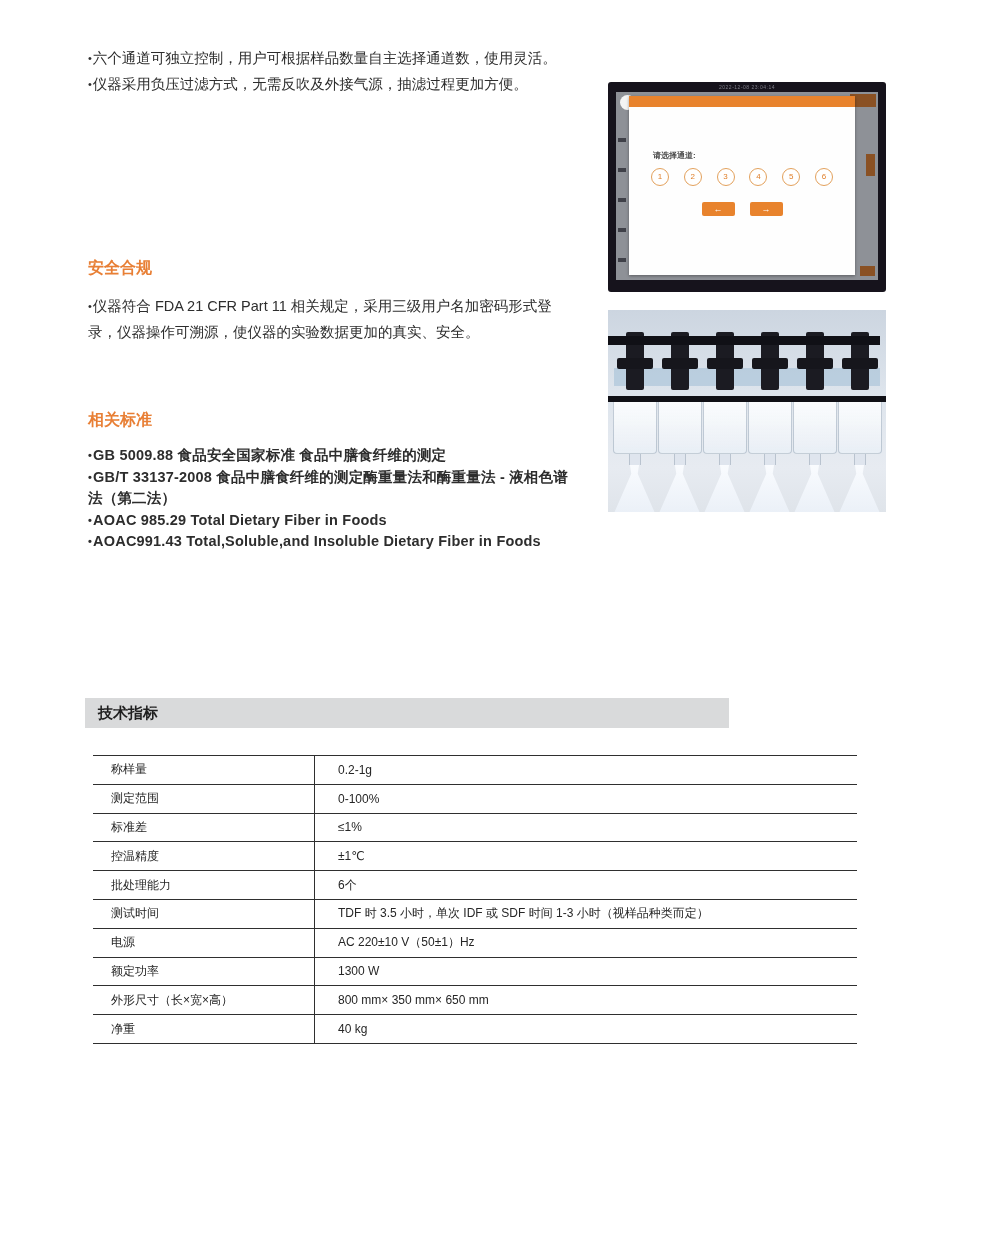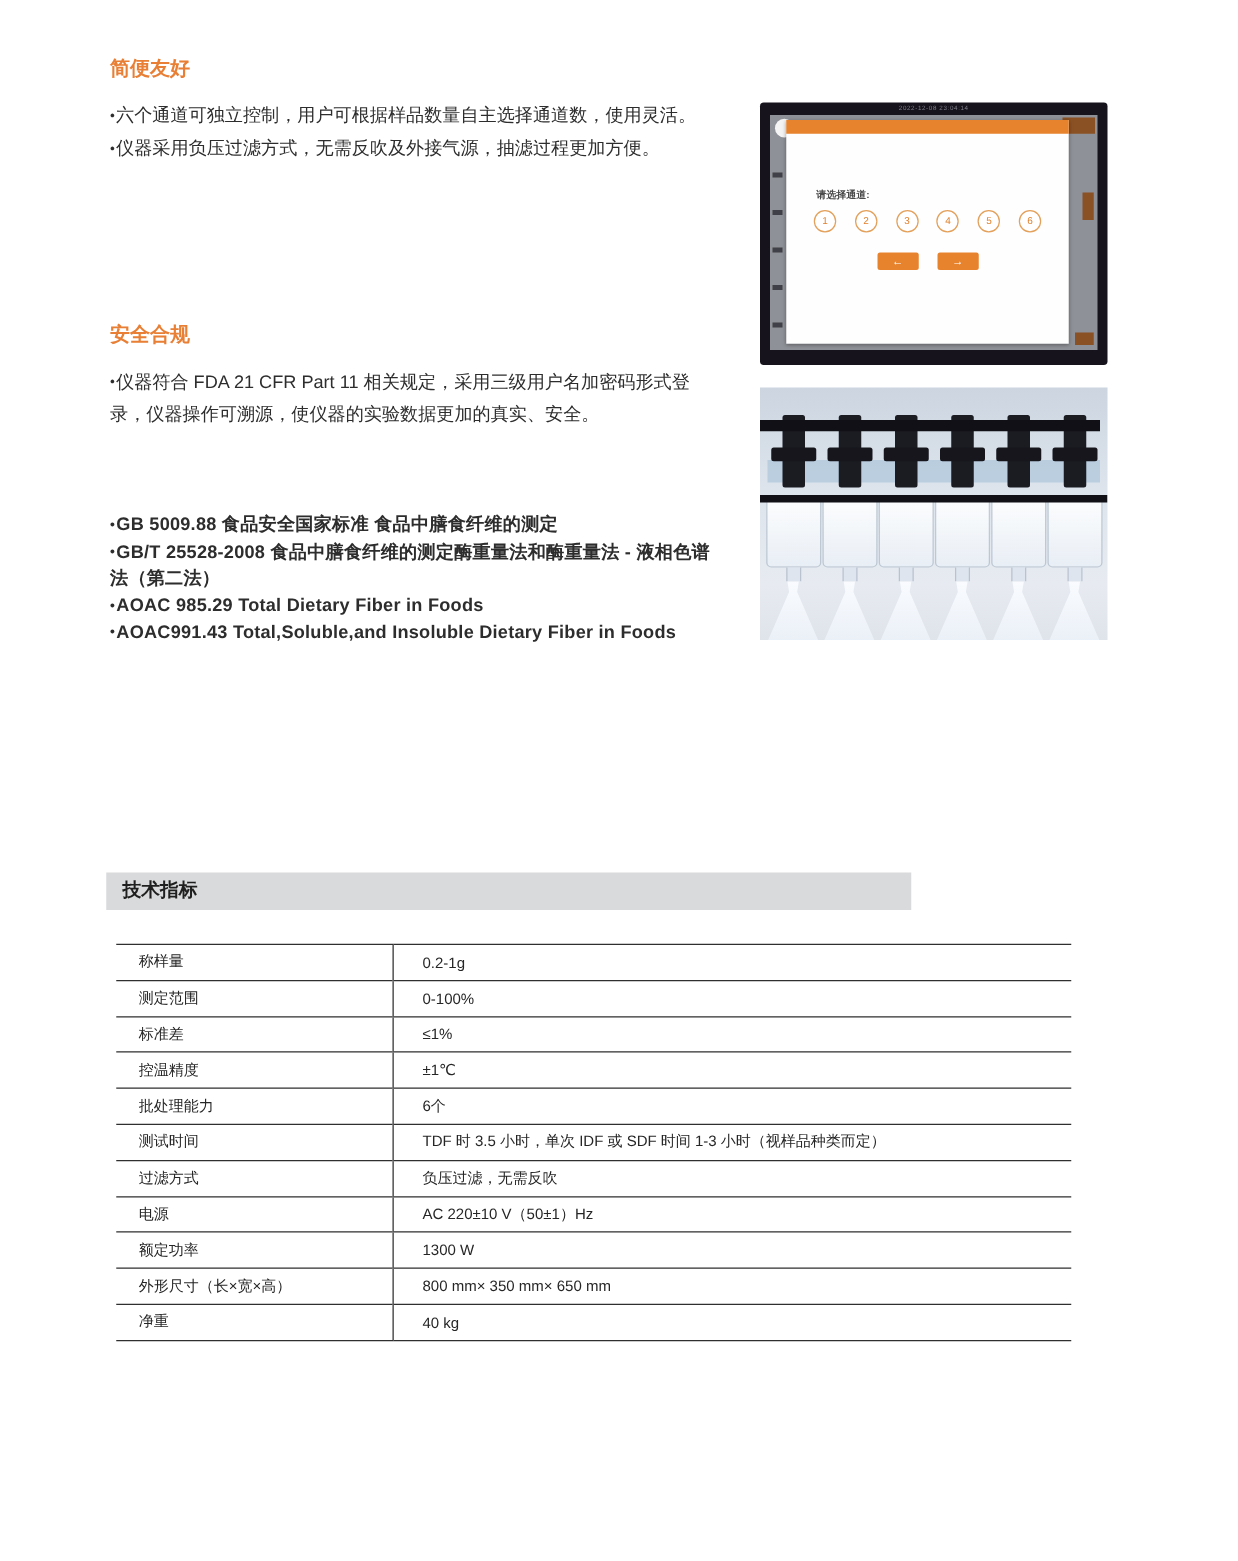--- a/index.html
+++ b/index.html
@@ -56,21 +56,20 @@
   .spec-table tr:last-child td{border-bottom:1.5px solid #2f2f2f;}
   .spec-table td.lbl{width:202px;padding-left:18px;}
   .spec-table td.val{border-left:1.5px solid #2f2f2f;padding-left:23px;}
 </style>
 </head>
 <body>
 
 <div class="page">
 
   <div class="sec sec-easy">
-    <h2>简便友好</h2>
     <ul>
       <li>六个通道可独立控制，用户可根据样品数量自主选择通道数，使用灵活。</li>
       <li>仪器采用负压过滤方式，无需反吹及外接气源，抽滤过程更加方便。</li>
     </ul>
   </div>
 
   <div class="tablet">
     <div class="t-status">
       <span>2022-12-08 23:04:14</span>
     </div>
@@ -148,23 +147,24 @@
       <div class="unit">
           <div class="clamp"></div>
           <div class="cyl"></div>
           <div class="stem"></div>
           <div class="flask"></div>
         </div>
     </div>
   </div>
 
   <div class="sec sec-std">
+    <h2>相关标准</h2>
     <ul>
       <li>GB 5009.88 食品安全国家标准 食品中膳食纤维的测定</li>
-      <li>GB/T 25528-2008 食品中膳食纤维的测定酶重量法和酶重量法 - 液相色谱法（第二法）</li>
+      <li>GB/T 33137-2008 食品中膳食纤维的测定酶重量法和酶重量法 - 液相色谱法（第二法）</li>
       <li>AOAC 985.29 Total Dietary Fiber in Foods</li>
       <li>AOAC991.43 Total,Soluble,and Insoluble Dietary Fiber in Foods</li>
     </ul>
   </div>
 
   <div class="spec-bar">技术指标</div>
 
   <table class="spec-table">
     <tbody>
       <tr>
@@ -185,24 +185,20 @@
         </tr>
       <tr>
           <td class="lbl">批处理能力</td>
           <td class="val">6个</td>
         </tr>
       <tr>
           <td class="lbl">测试时间</td>
           <td class="val">TDF 时 3.5 小时，单次 IDF 或 SDF 时间 1-3 小时（视样品种类而定）</td>
         </tr>
       <tr>
-          <td class="lbl">过滤方式</td>
-          <td class="val">负压过滤，无需反吹</td>
-        </tr>
-      <tr>
           <td class="lbl">电源</td>
           <td class="val">AC 220±10 V（50±1）Hz</td>
         </tr>
       <tr>
           <td class="lbl">额定功率</td>
           <td class="val">1300 W</td>
         </tr>
       <tr>
           <td class="lbl">外形尺寸（长×宽×高）</td>
           <td class="val">800 mm× 350 mm× 650 mm</td>

